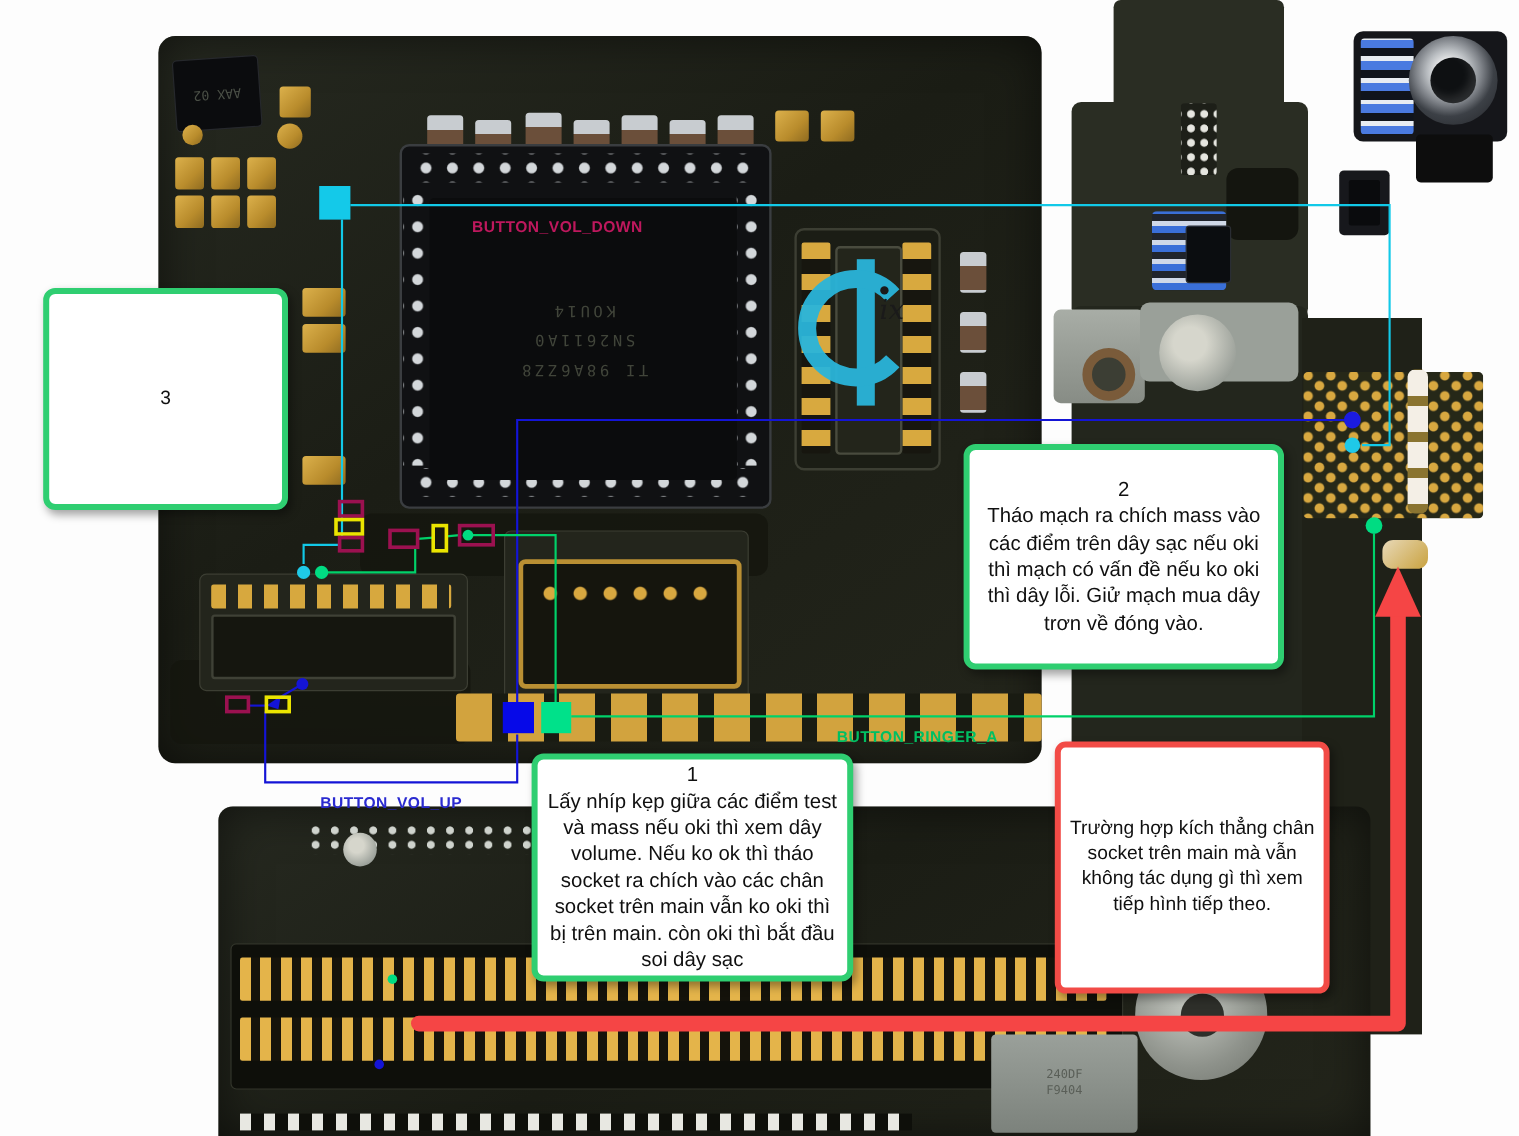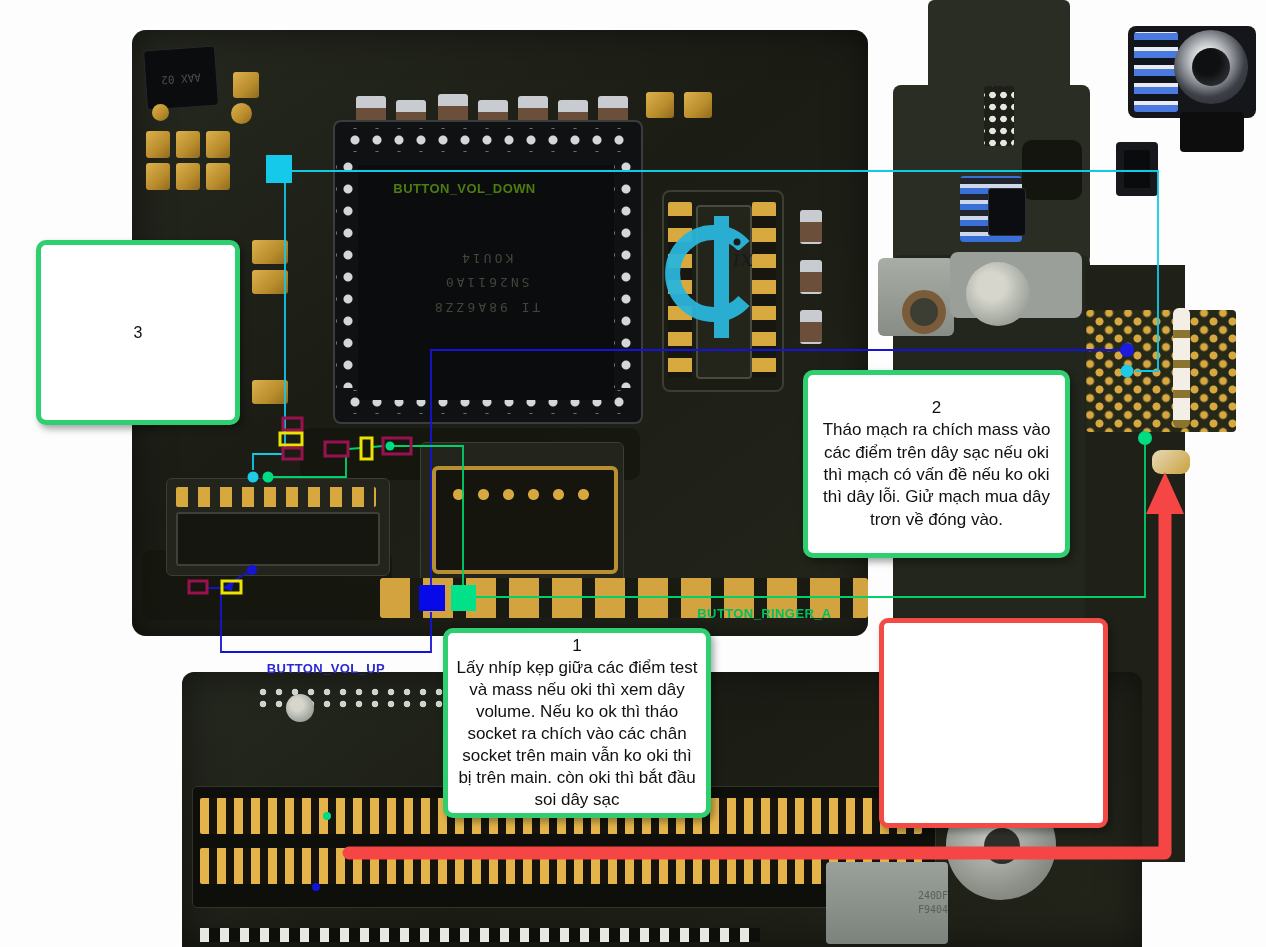--- a/index.html
+++ b/index.html
@@ -73,29 +73,29 @@
   .gold-L{position:absolute;left:1152px;top:450px;width:38px;height:24px;background:linear-gradient(135deg,#e8d9b8,#c9a23f);border-radius:9px;}
   
   .bottom-board{left:182px;top:672px;width:960px;height:275px;border-radius:12px 12px 0 0;}
   .bconn{position:absolute;left:192px;top:786px;width:742px;height:120px;background:#0e0f0a;border-radius:5px;border:1px solid #32342a;}
   .brow{position:absolute;height:36px;border-radius:2px;background:repeating-linear-gradient(90deg,#e4b44a 0 9px,#15130b 9px 17px);}
   .screw{position:absolute;left:946px;top:790px;width:110px;height:110px;border-radius:50%;
          background:radial-gradient(circle at 42% 40%,#c8cbc4,#8e928b 60%,#6f736c);}
   .screw-hole{position:absolute;left:984px;top:828px;width:36px;height:36px;border-radius:50%;background:#2e2f2a;}
   .shield{position:absolute;left:826px;top:862px;width:122px;height:82px;background:linear-gradient(#9aa09a,#7c827c);
           border-radius:4px;color:#5a5f58;font-family:"DejaVu Sans Mono",monospace;font-size:10px;
-          display:flex;flex-direction:column;align-items:flex-end;justify-content:center;line-height:1.4;}
+          display:flex;flex-direction:column;align-items:center;justify-content:center;line-height:1.4;}
   .dotstrip{position:absolute;left:255px;top:686px;width:430px;height:26px;
             background-image:radial-gradient(circle,#cfd3cd 3px,rgba(0,0,0,0) 3.6px);background-size:16px 12px;}
   .wpads{position:absolute;left:200px;top:928px;width:560px;height:14px;
          background:repeating-linear-gradient(90deg,#e8e8e2 0 9px,#0e0f0a 9px 20px);}
   
   svg.overlay{position:absolute;left:0;top:0;z-index:30;pointer-events:none;}
   .netlabel{position:absolute;z-index:40;font-weight:bold;font-size:13px;letter-spacing:.4px;text-align:center;}
-  .lbl-cyan{color:#4d7c0f;}
+  .lbl-cyan{color:#be185d;}
   .lbl-blue{color:#2a2ad0;}
   .lbl-green{color:#00bf63;}
   .callout{position:absolute;z-index:50;background:#ffffff;border:5px solid #2fce71;border-radius:10px;
            color:#101010;text-align:center;box-sizing:border-box;display:flex;flex-direction:column;
            justify-content:center;padding:8px 6px;box-shadow:3px 4px 7px rgba(0,0,0,.35);}
   .callout .num{display:block;}
   .co3{left:36px;top:240px;width:204px;height:185px;font-size:16px;line-height:1.35;}
   .co2{left:803px;top:370px;width:267px;height:188px;font-size:17px;line-height:1.32;}
   .co1{left:443px;top:628px;width:268px;height:190px;font-size:17px;line-height:1.3;}
   .brand-box{left:879px;top:618px;width:229px;height:210px;border-color:#f24b46;border-radius:9px;font-size:16px;line-height:1.3;}
@@ -277,15 +277,16 @@
     <span class="num">2</span>
     <span>Tháo mạch ra chích mass vào các điểm trên dây sạc nếu oki thì mạch có vấn đề nếu ko oki thì dây lỗi. Giử mạch mua dây trơn về đóng vào.</span>
   </div>
 
   <div class="callout co1">
     <span class="num">1</span>
     <span>Lấy nhíp kẹp giữa các điểm test và mass nếu oki thì xem dây volume. Nếu ko ok thì tháo socket ra chích vào các chân socket trên main vẫn ko oki thì bị trên main. còn oki thì bắt đầu soi dây sạc</span>
   </div>
 
   <div class="callout brand-box">
+    <span>Trường hợp kích thẳng chân socket trên main mà vẫn không tác dụng gì thì xem tiếp hình tiếp theo.</span>
   </div>
 
 </div>
 
 </body></html>

